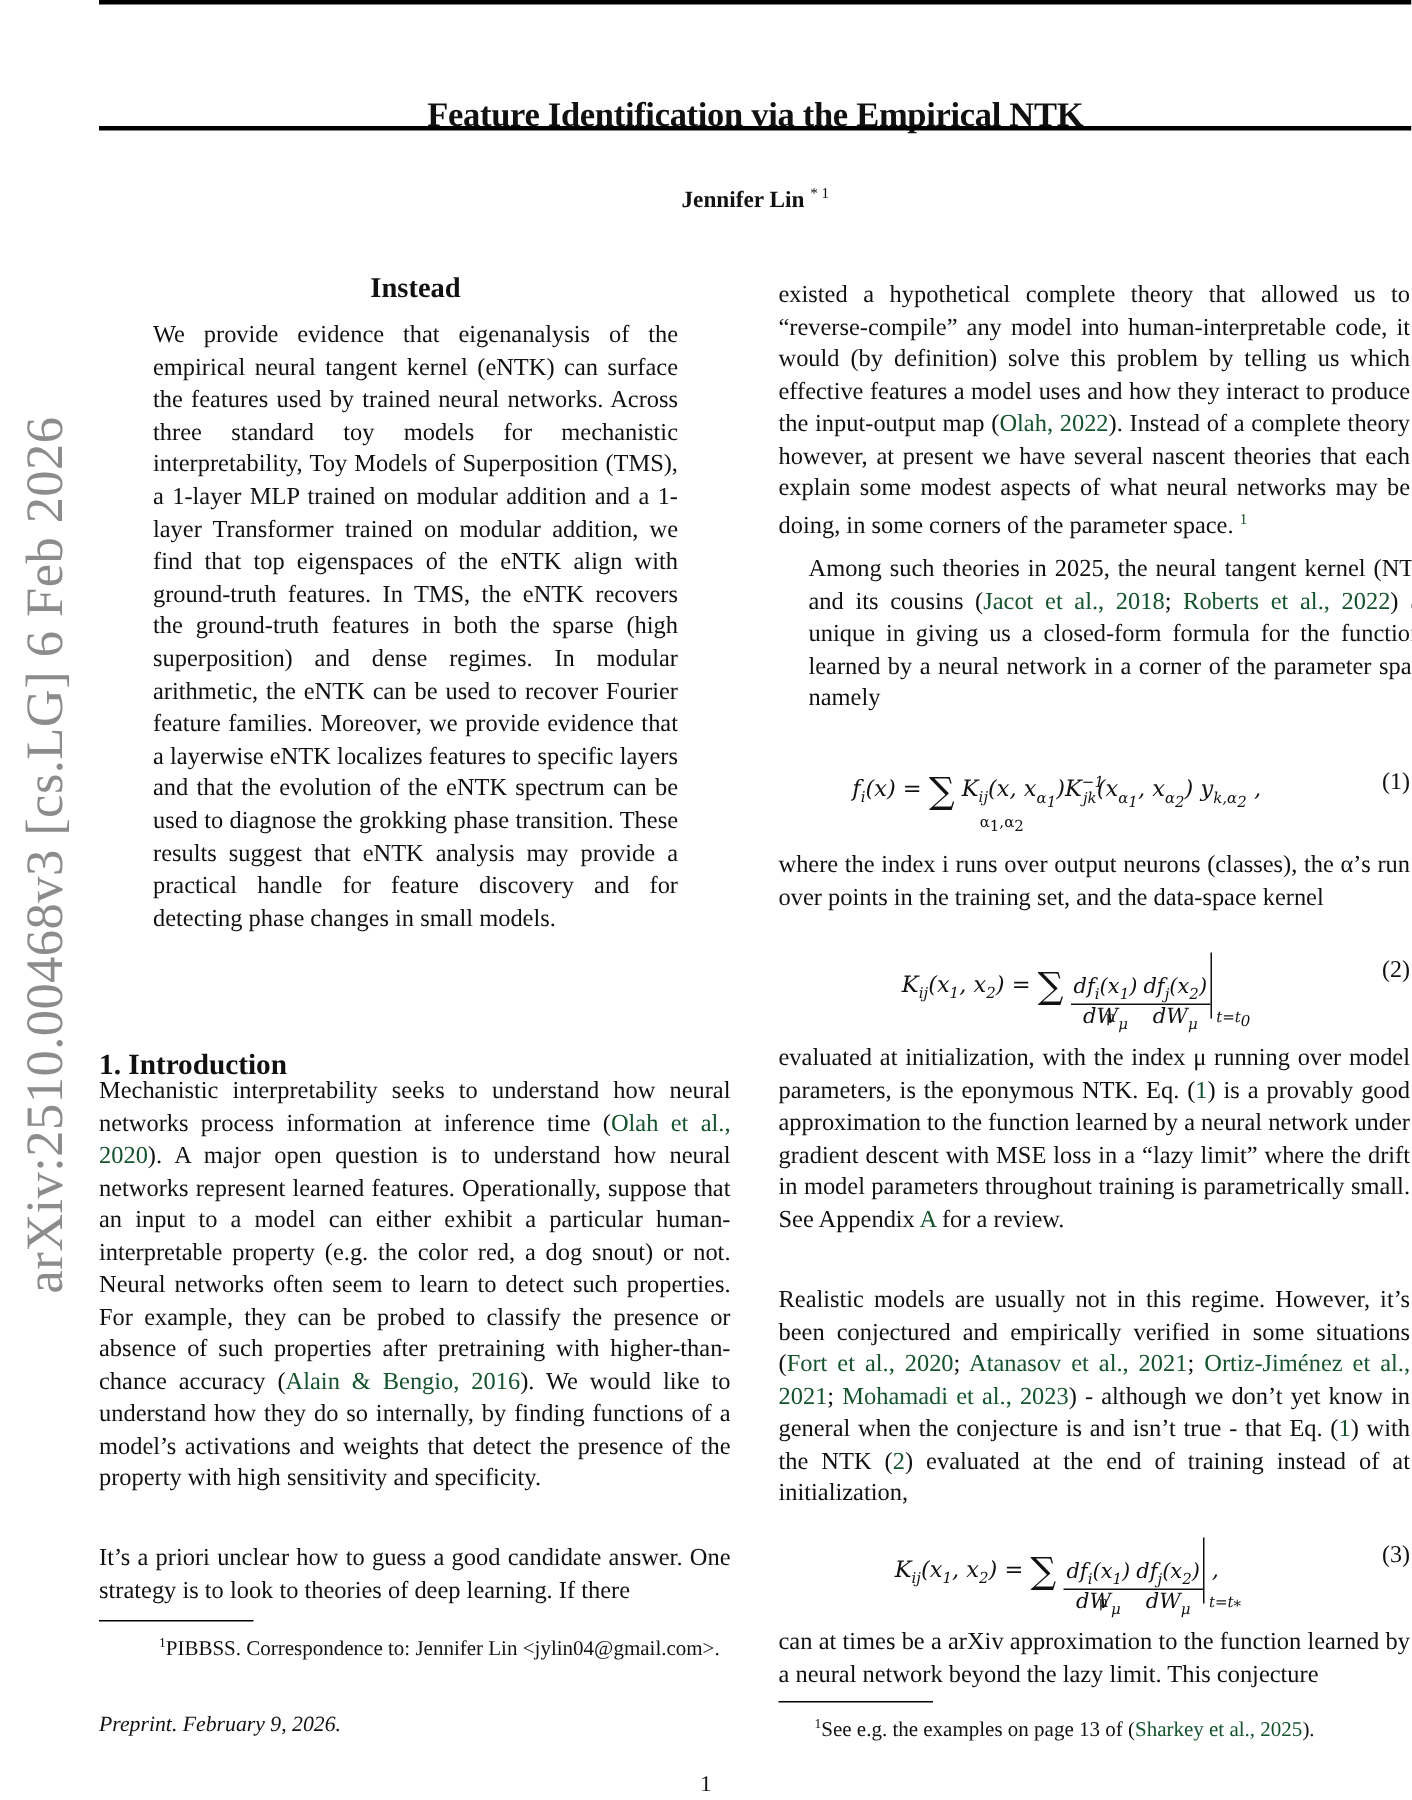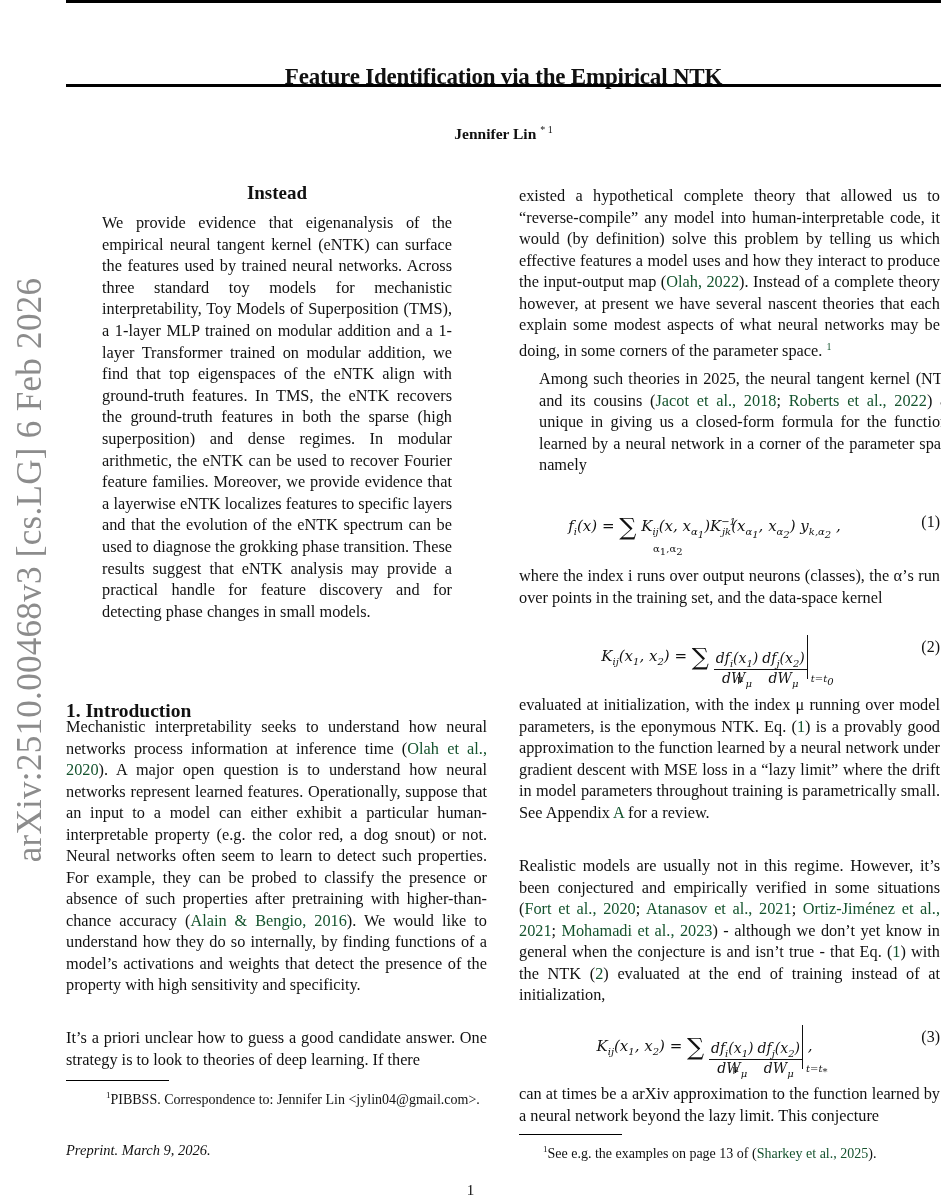--- a/index.html
+++ b/index.html
@@ -84,21 +84,21 @@
 </div>
 
 <div class="col left" style="top:1027px;">
   <p>It’s a priori unclear how to guess a good candidate answer. One strategy is to look to theories of deep learning. If there</p>
 </div>
 
 <div class="fnrule" style="left:66px;top:1080px;"></div>
 <div class="footnote" style="left:66px;top:1086px;width:421px;">
   <span style="padding-left:40px;"></span><sup>1</sup><span>PIBBSS. Correspondence to: Jennifer Lin &lt;jylin04@gmail.com&gt;.</span>
 </div>
-<div class="preprint">Preprint. March 9, 2026.</div>
+<div class="preprint">Preprint. February 9, 2026.</div>
 
 <div class="col right" style="top:185px;">
   <p><span>existed a hypothetical complete theory that allowed us to “reverse-compile” any model into human-interpretable code, it would (by definition) solve this problem by telling us which effective features a model uses and how they interact to produce the input-output map (</span><a class="cite">Olah, 2022</a><span>). Instead of a complete theory however, at present we have several nascent theories that each explain some modest aspects of what neural networks may be doing, in some corners of the parameter space. </span><sup class="cite">1</sup></p>
 </div>
 
 <div class="col right" style="top:368px;margin-left:20px;">
   <p><span>Among such theories in 2025, the neural tangent kernel (NTK) and its cousins (</span><a class="cite">Jacot et al., 2018</a><span>; </span><a class="cite">Roberts et al., 2022</a><span>) are unique in giving us a closed-form formula for the function </span><i>f</i><span> learned by a neural network in a corner of the parameter space: namely</span></p>
 </div>
 
 <div class="eq" style="top:505px;">

